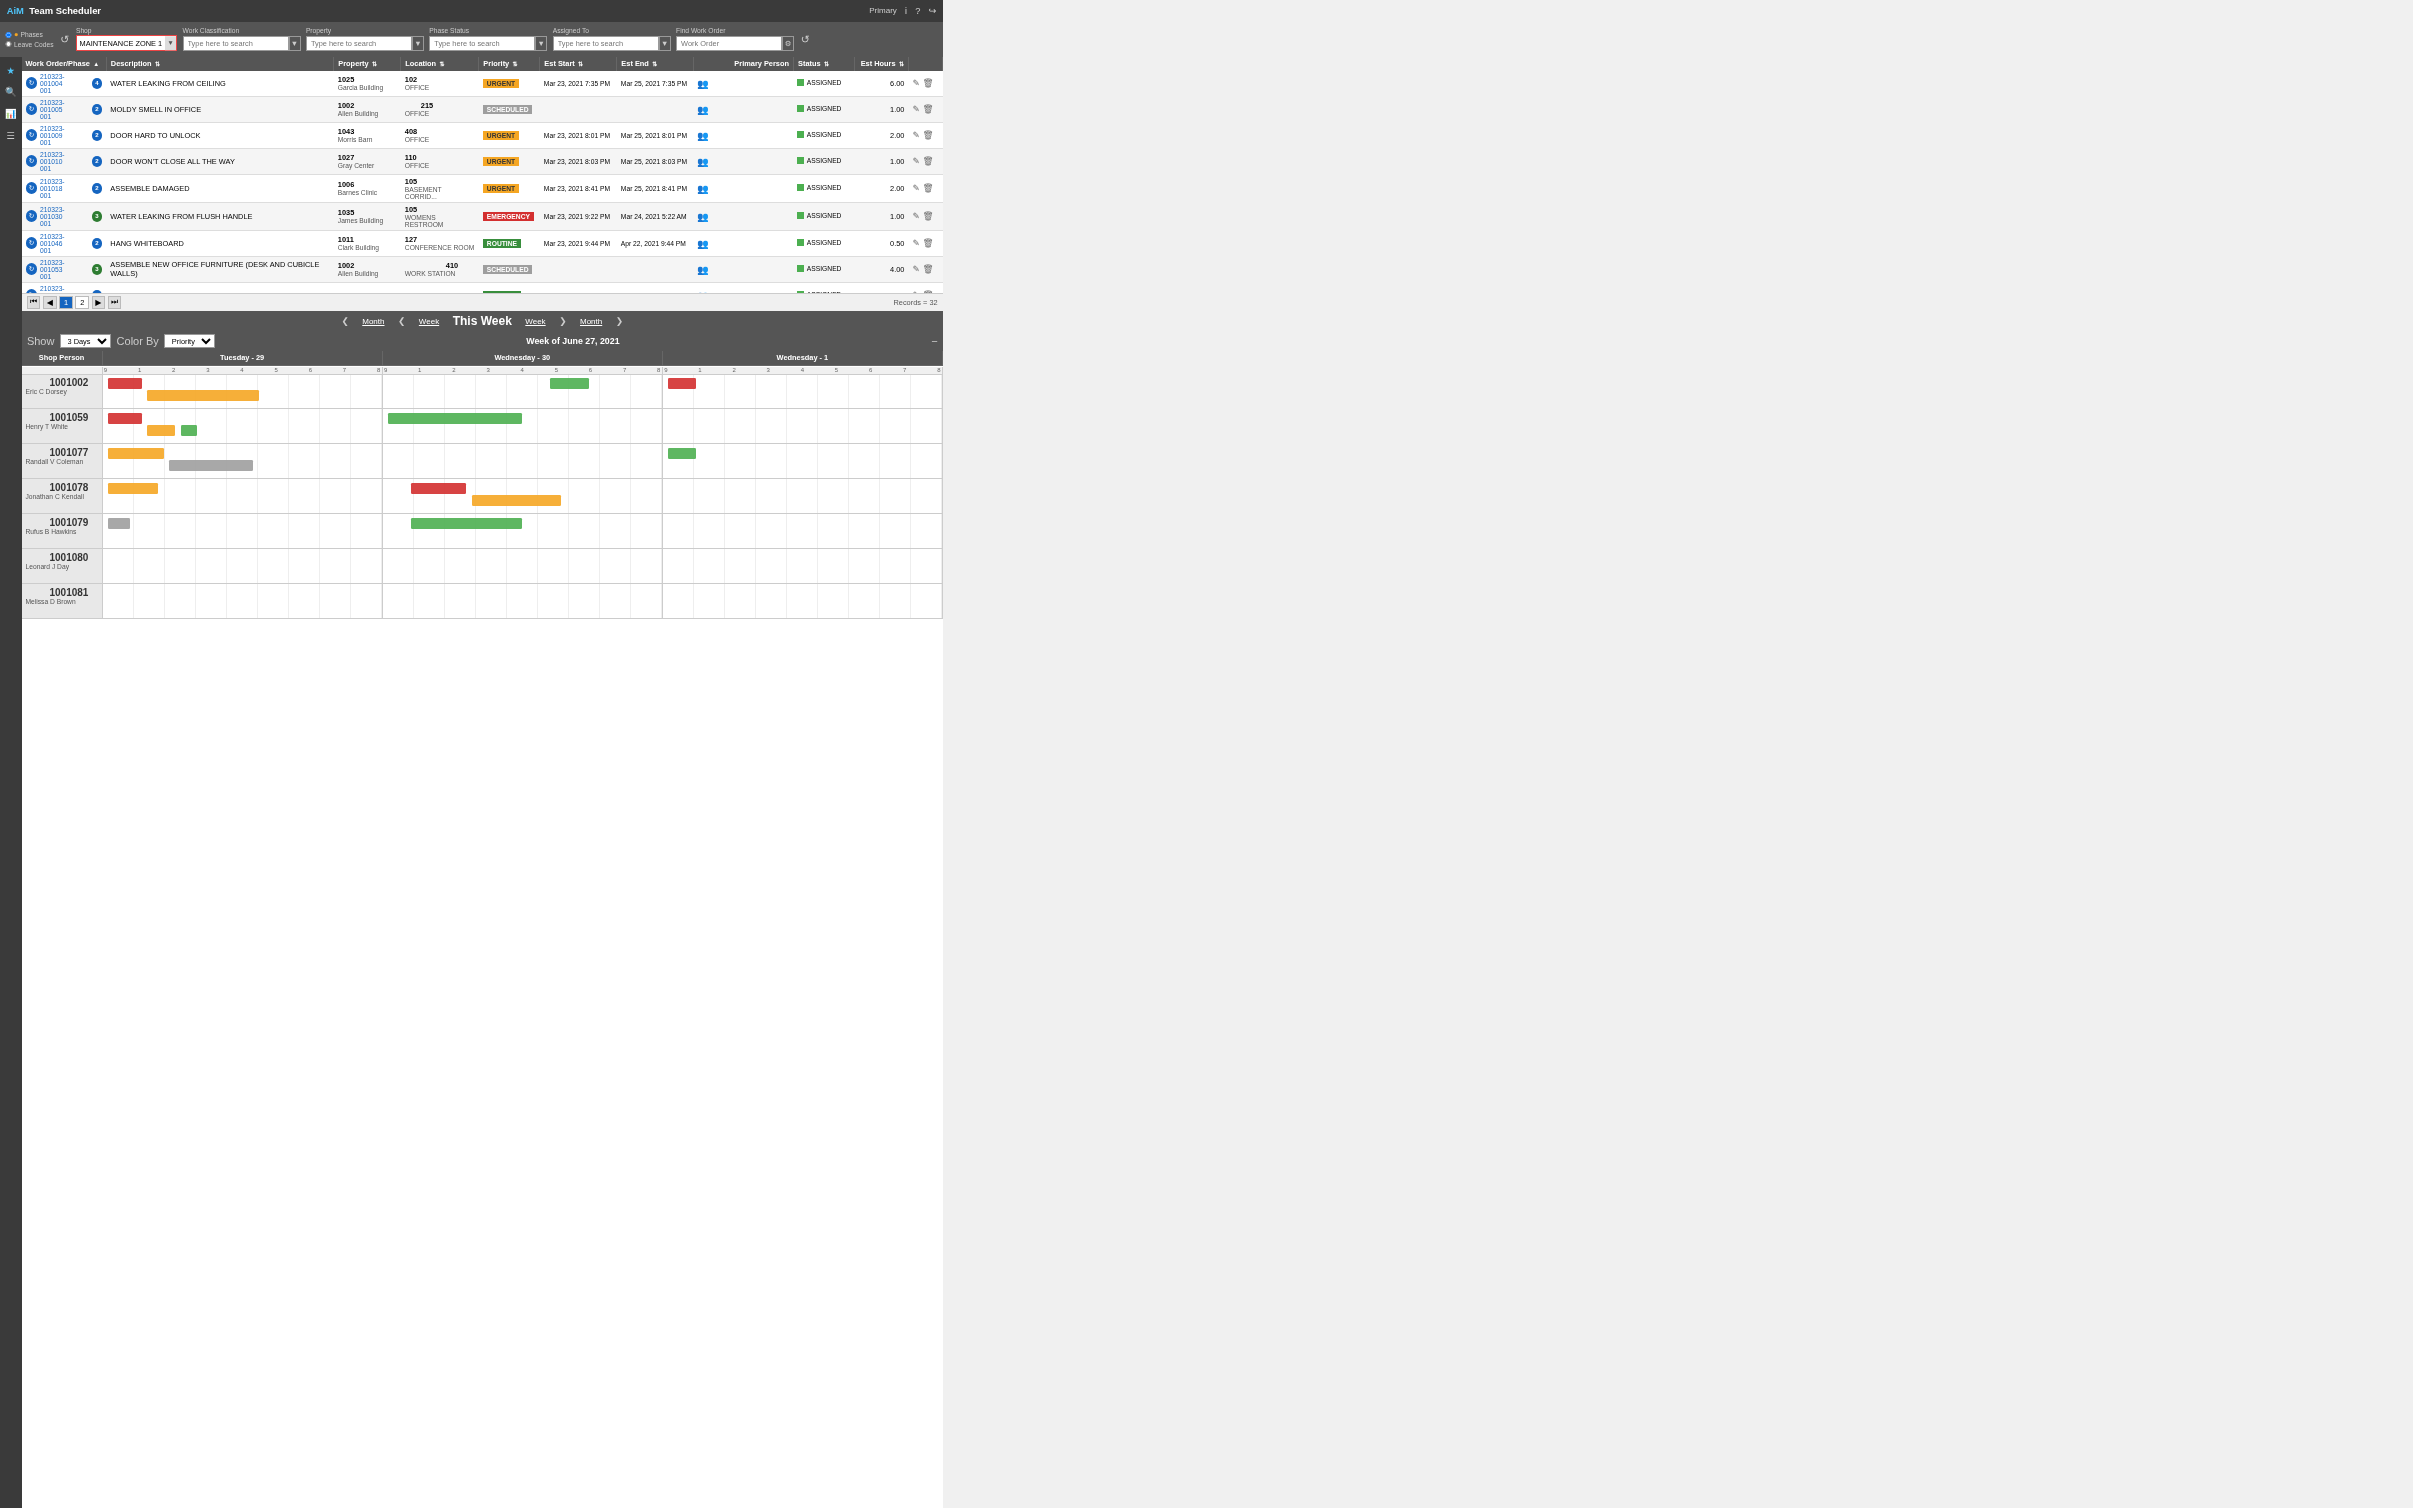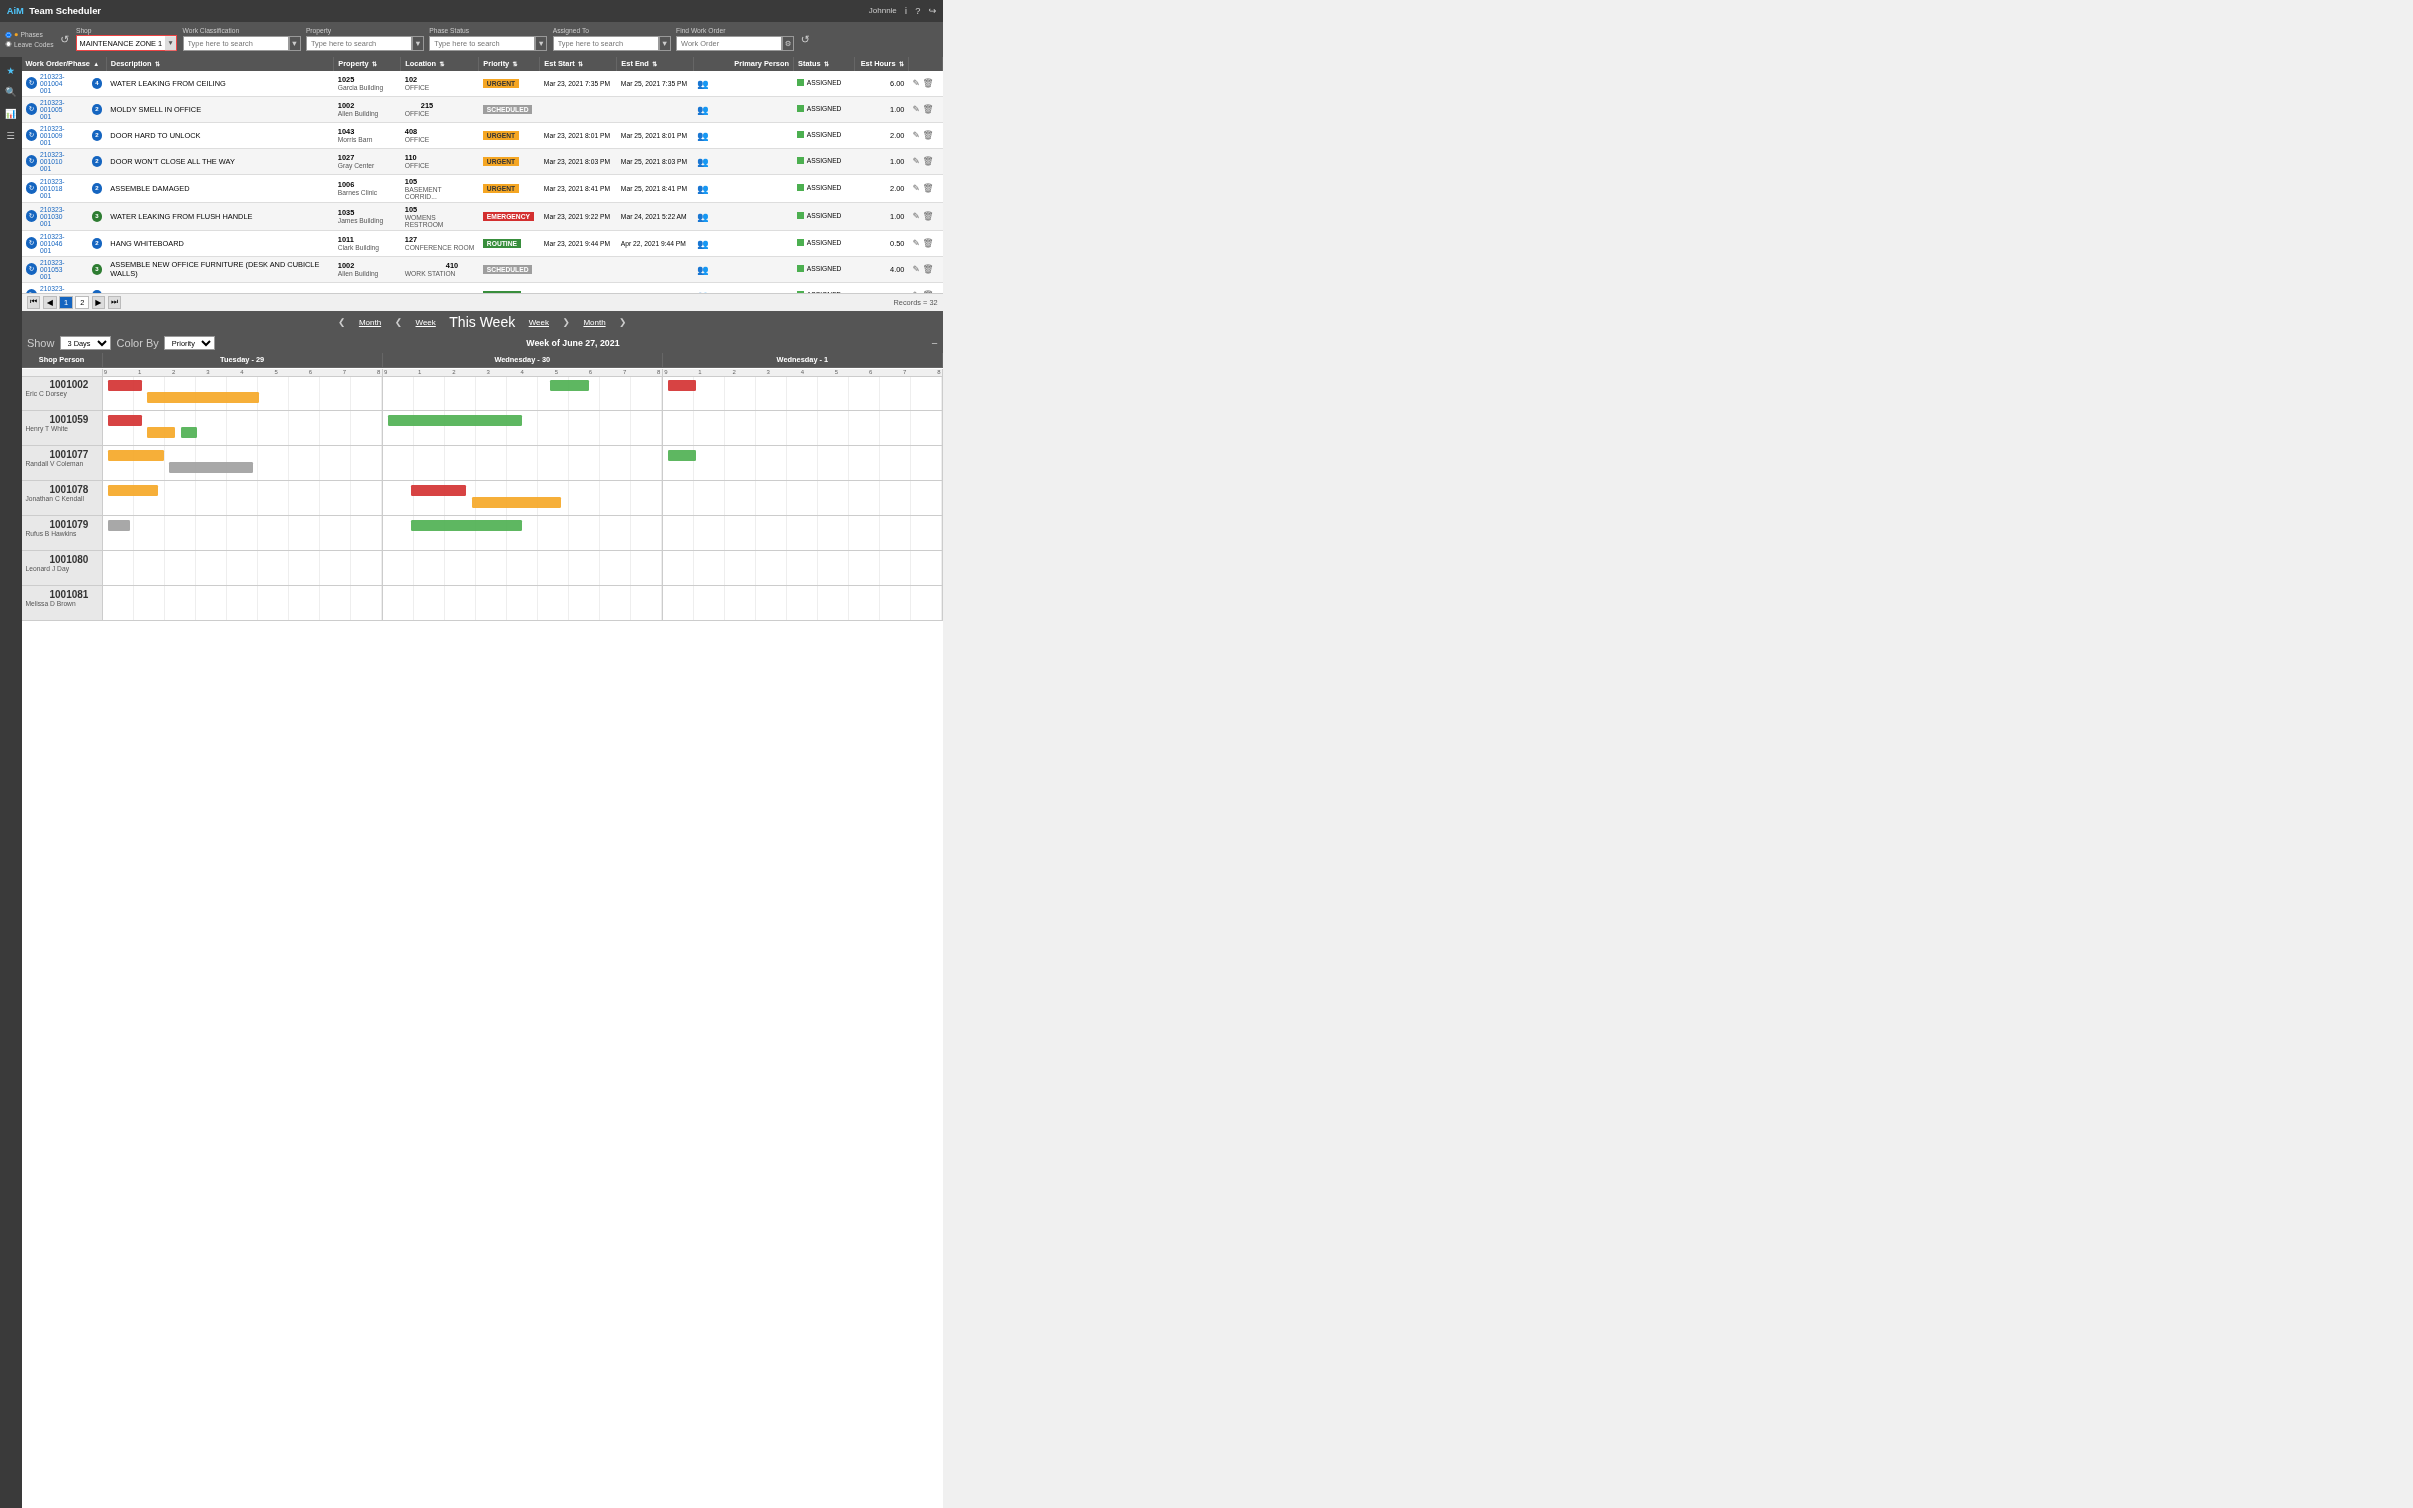--- a/index.html
+++ b/index.html
@@ -214,21 +214,21 @@
     .calendar-nav {
       background: #555;
       display: flex;
       align-items: center;
       justify-content: center;
       padding: 3.4px;
       gap: 13.5px;
     }
     .cal-nav-btn { color: #ccc; cursor: pointer; font-size: 8.8px; text-decoration: none; }
     .cal-nav-label { color: #fff; font-size: 8px; cursor: pointer; text-decoration: underline; }
-    .cal-nav-current { color: #fff; font-size: 14px; font-weight: normal; }
+    .cal-nav-current { color: #fff; font-size: 12px; font-weight: bold; }
 
     
     .calendar-section { flex: 1; overflow: hidden; display: flex; flex-direction: column; }
     .calendar-toolbar {
       background: #555;
       padding: 2.7px 5.4px;
       display: flex;
       align-items: center;
       gap: 5.4px;
     }
@@ -334,21 +334,21 @@
   </style>
 </head>
 <body>
 
 <div class="app-header">
   <div class="app-header-left">
     <span class="app-logo">AiM</span>
     <span class="app-title">Team Scheduler</span>
   </div>
   <div class="app-header-right">
-    <span>Johnnie</span>
+    <span>Primary</span>
     <span class="header-icon">ℹ</span>
     <span class="header-icon">?</span>
     <span class="header-icon">↪</span>
   </div>
 </div>
 
 <div class="toolbar">
 
   <div class="toolbar-group">
     <div class="radio-item">

